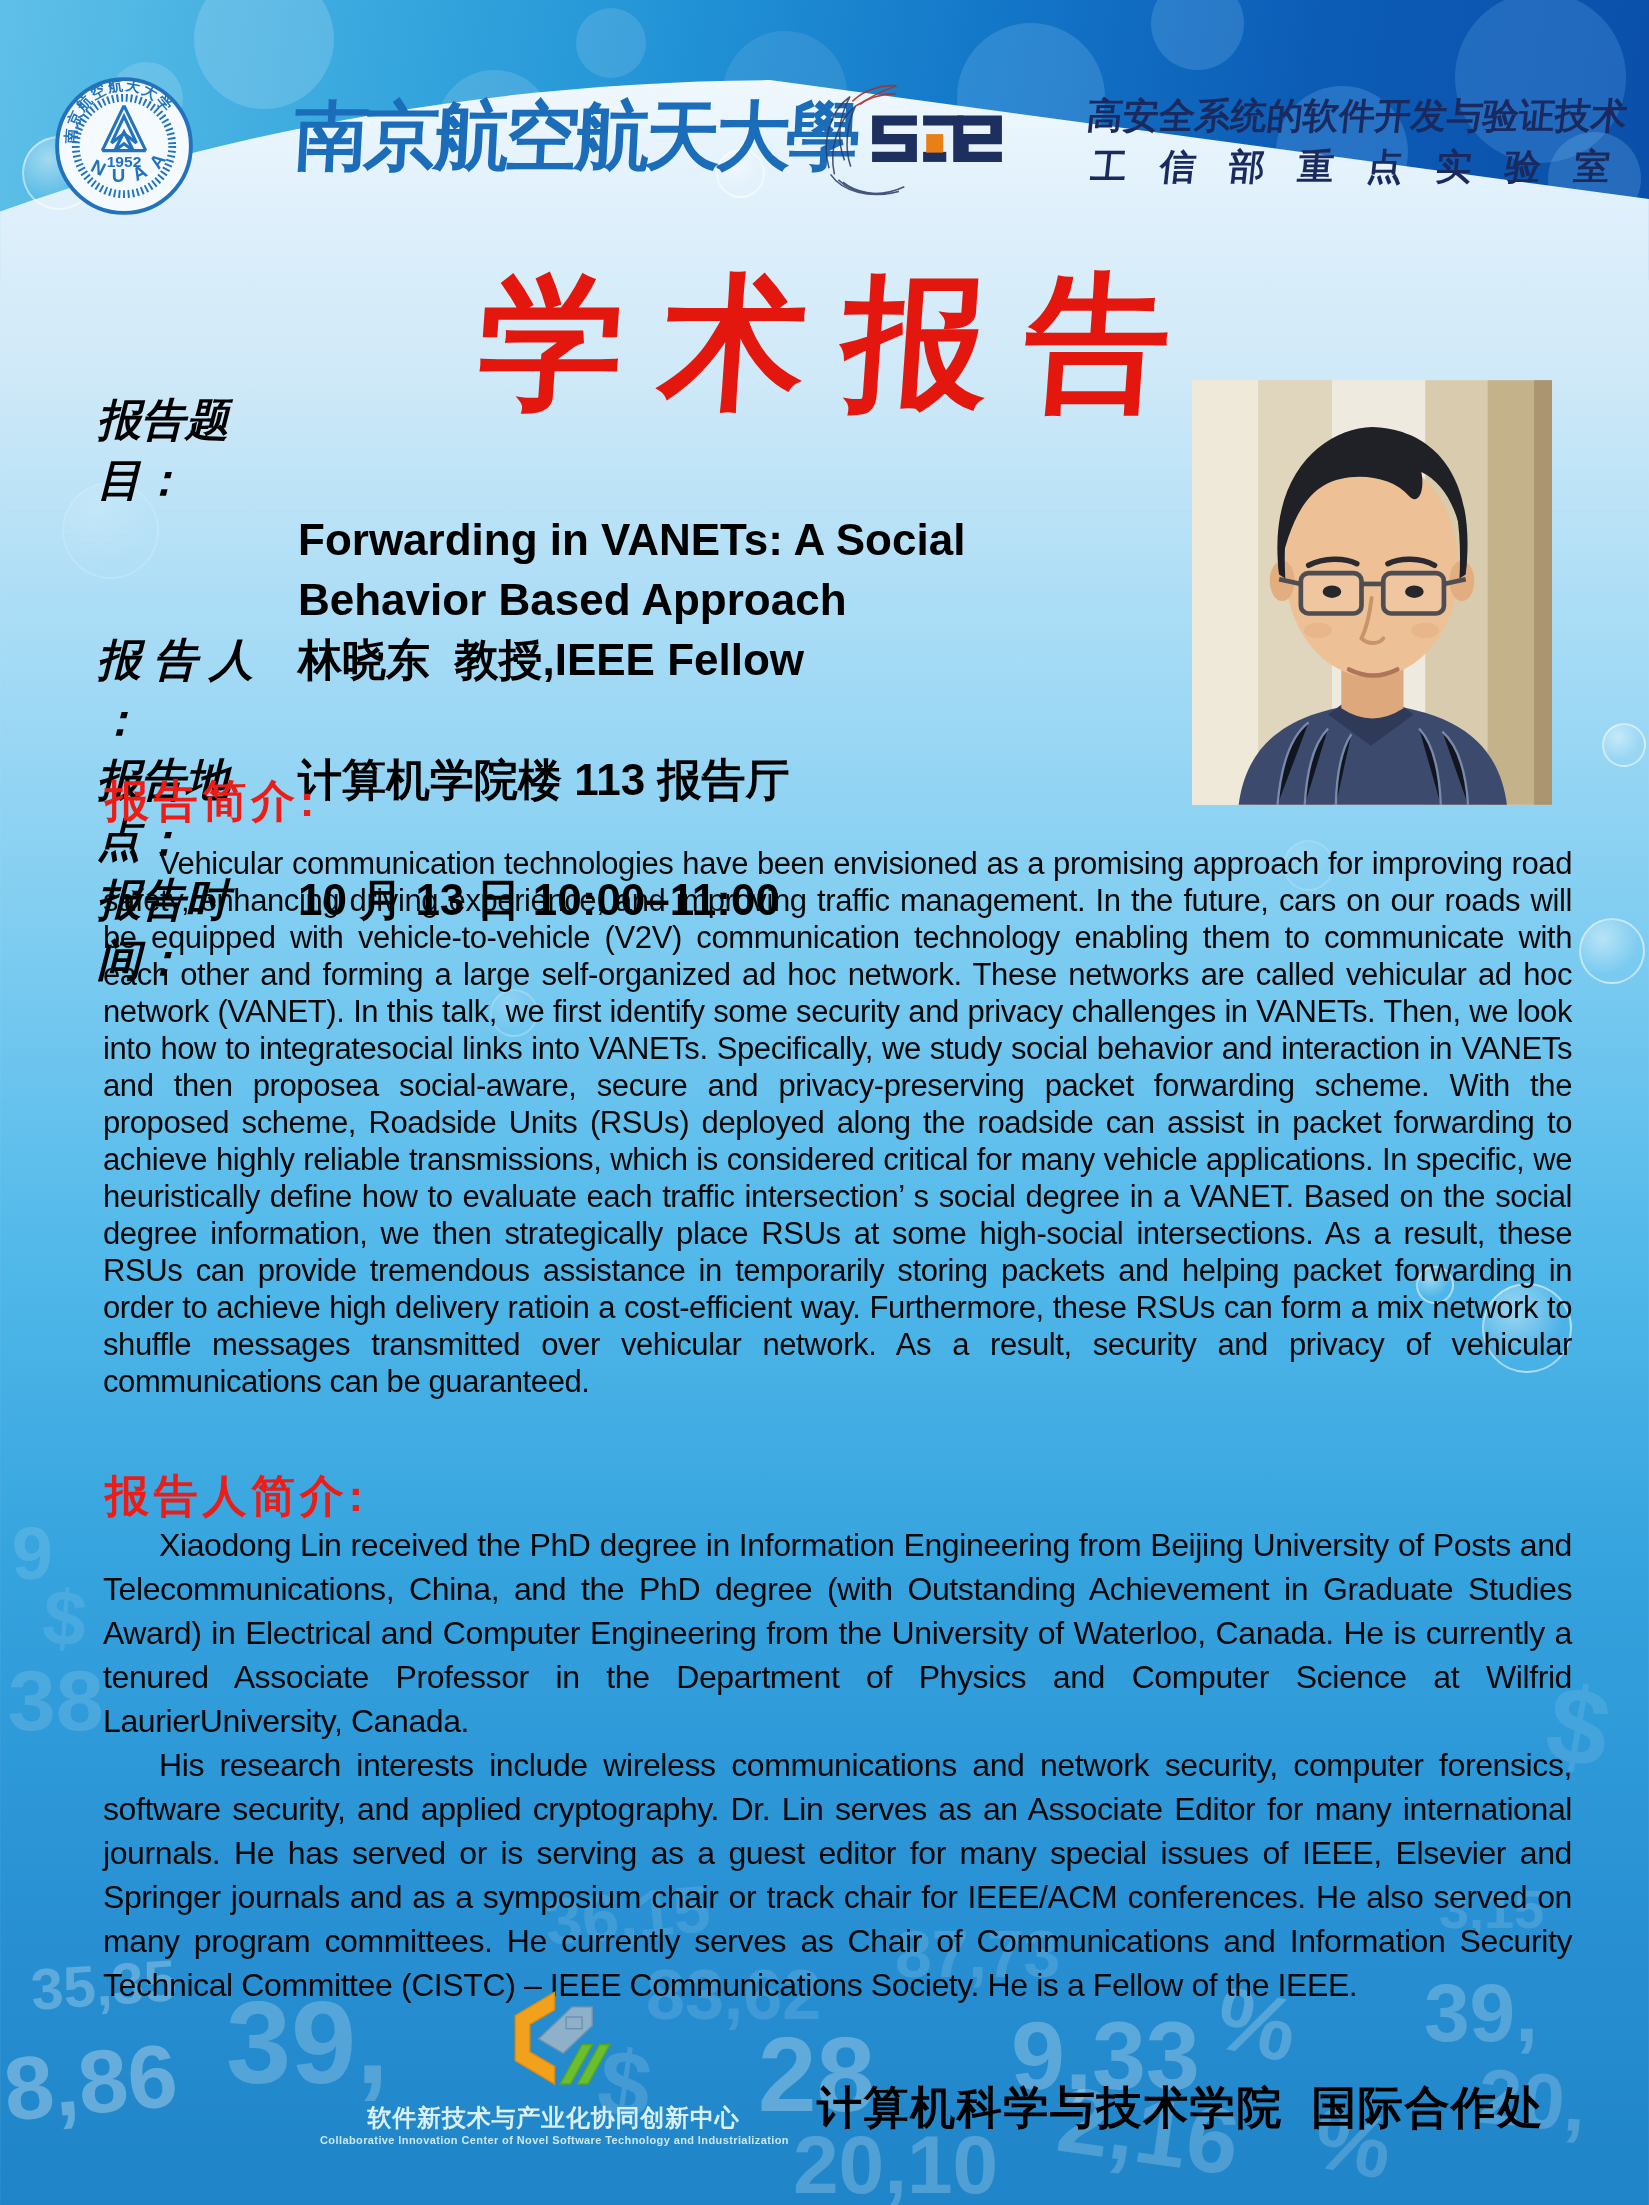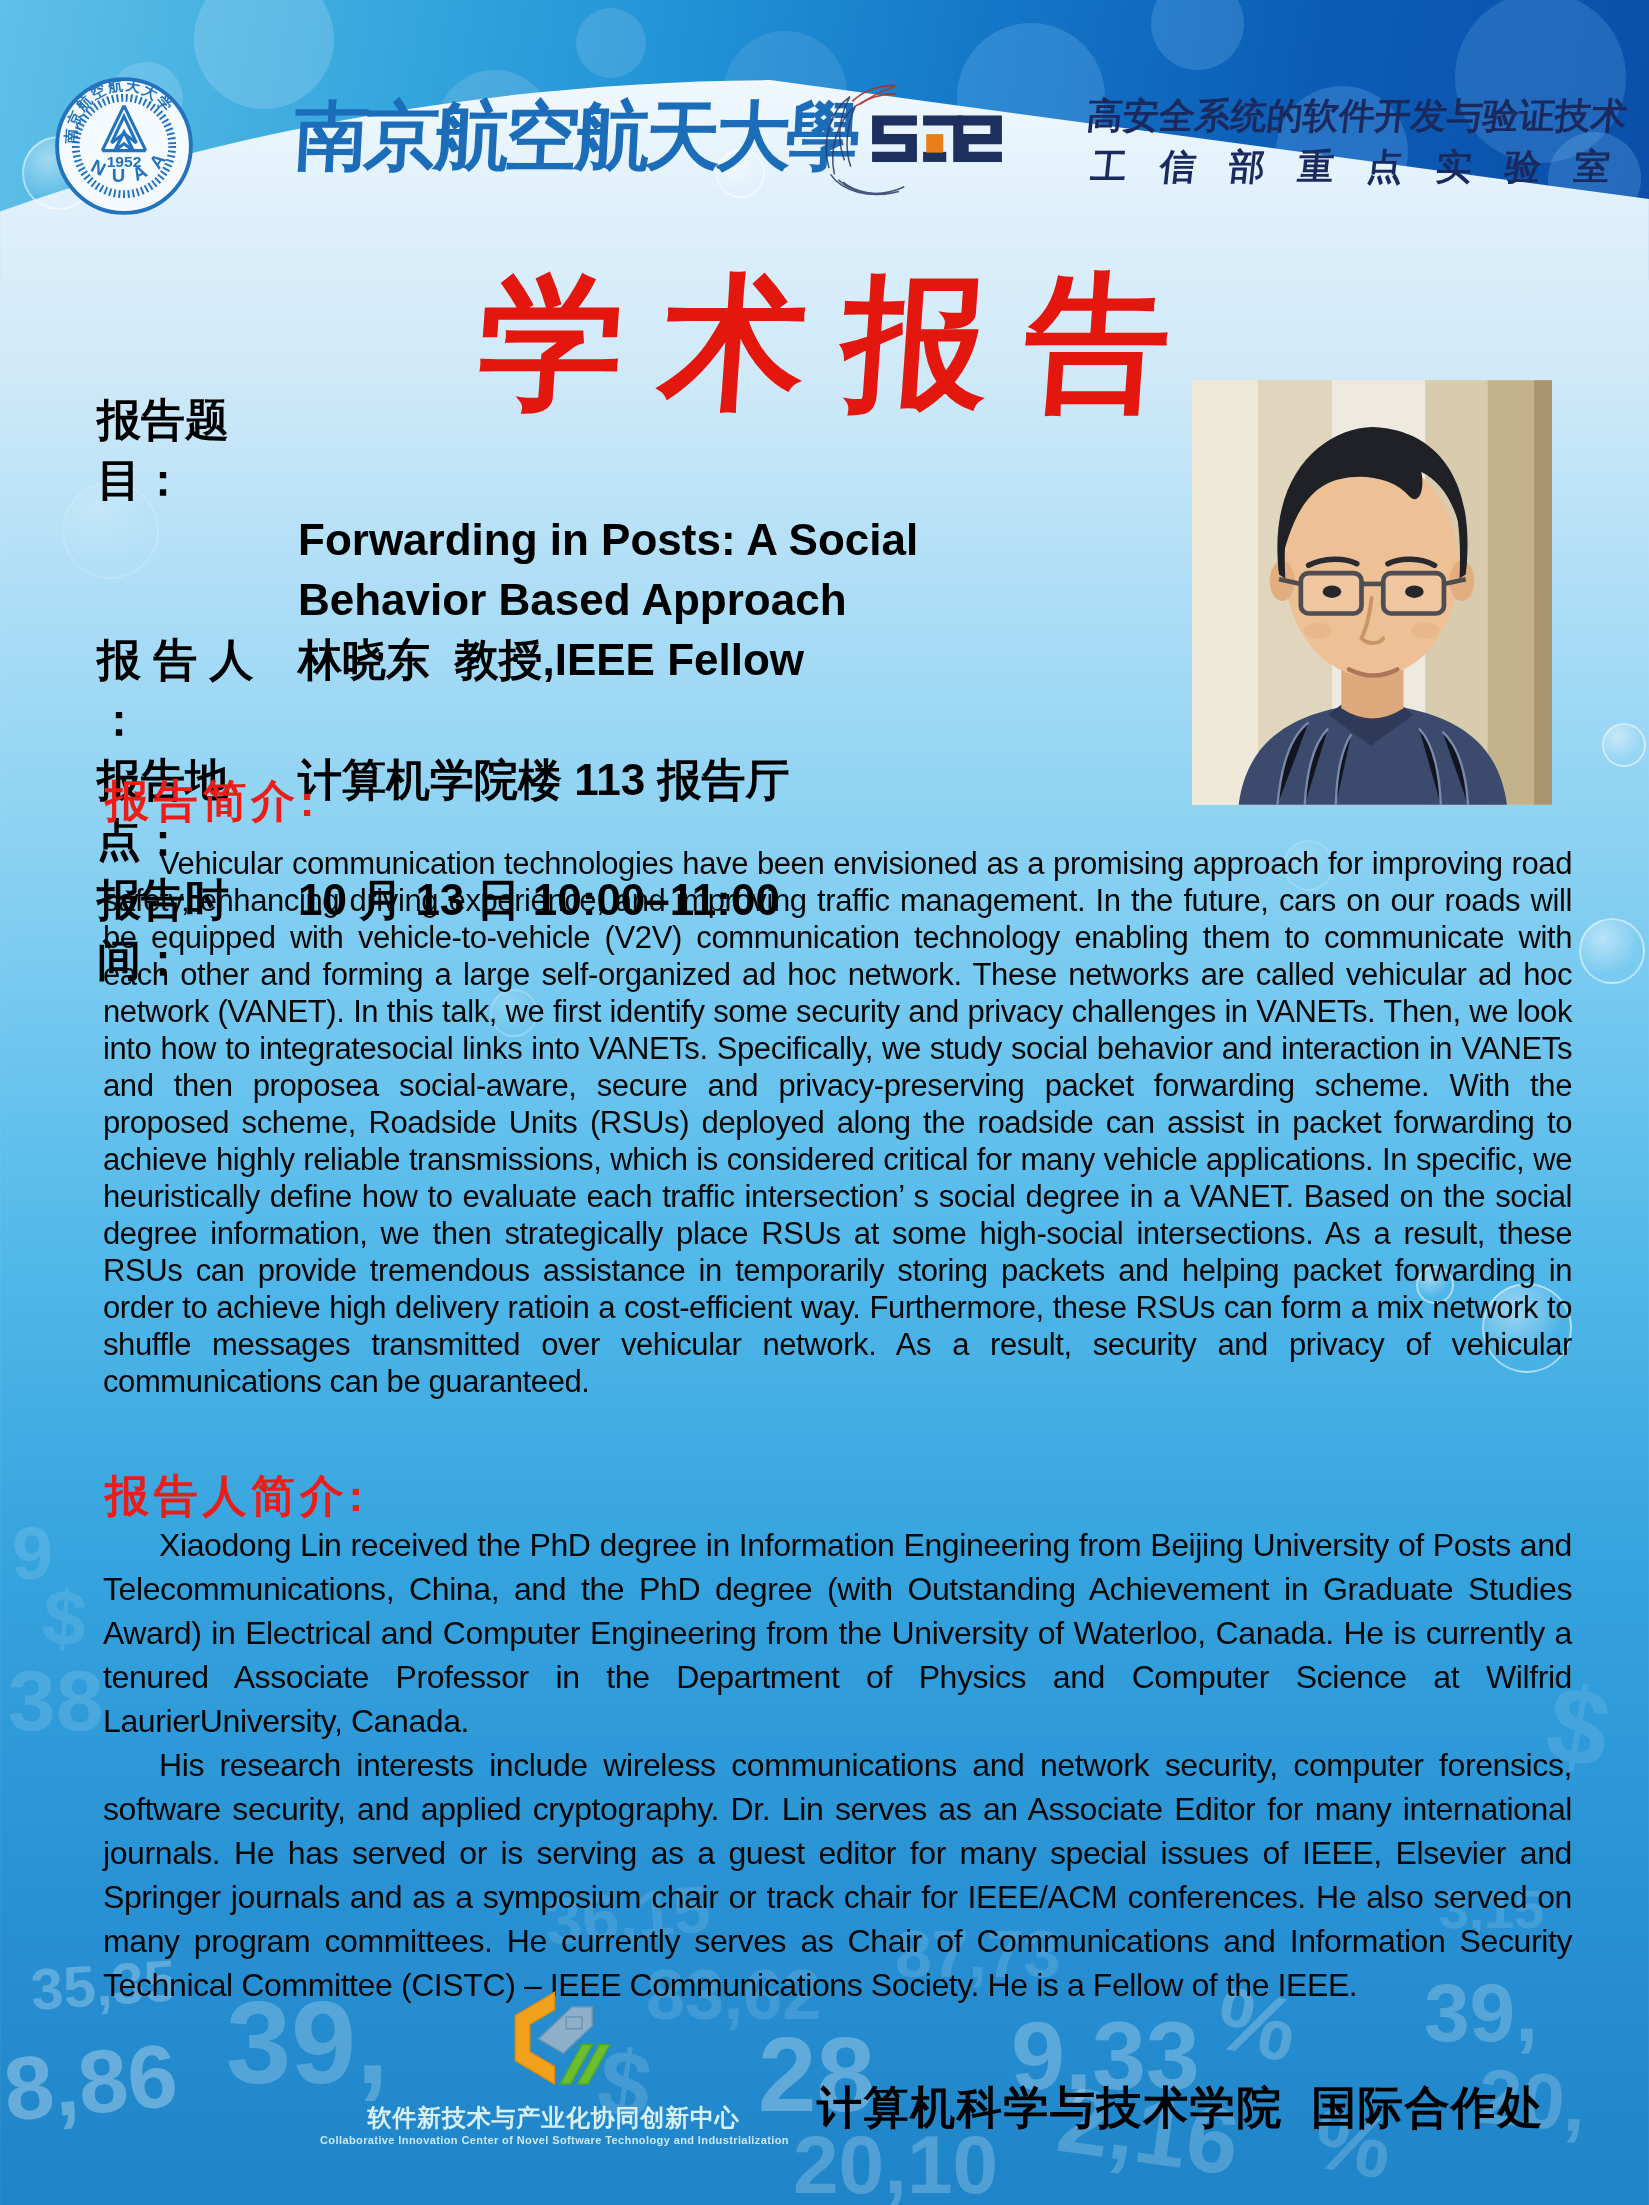--- a/index.html
+++ b/index.html
@@ -27,21 +27,21 @@
             color:#1a2a5e;white-space:nowrap;transform:skewX(-6deg);}
   .labline2{position:absolute;left:1091px;top:143px;font-size:36px;font-weight:700;color:#1a2a5e;
             letter-spacing:33px;white-space:nowrap;transform:skewX(-6deg);}
   
   .maintitle{position:absolute;left:0;top:247px;width:1649px;text-align:center;font-size:145px;
              font-weight:900;color:#e4170e;letter-spacing:37px;text-indent:37px;
              transform:skewX(-4deg);white-space:nowrap;}
   
   .info{position:absolute;left:97px;top:390px;width:1089px;color:#000;}
   .inforow{display:flex;line-height:60px;font-size:44px;font-weight:700;}
-  .inforow .lbl{flex:0 0 201px;white-space:pre-wrap;}
+  .inforow .lbl{flex:0 0 201px;white-space:pre-wrap;font-style:italic;}
   .inforow .val{white-space:pre-wrap;}
   .cont{padding-left:201px;}
   
   .photo{position:absolute;left:1192px;top:380px;width:360px;height:425px;}
   
   .redhead{position:absolute;color:#ee1c16;font-size:44px;font-weight:800;letter-spacing:4.7px;white-space:nowrap;}
   #abstract-heading{left:105px;top:772px;}
   #bio-heading{left:105px;top:1467px;}
   
   .abstract-body{position:absolute;left:103px;top:845px;width:1469px;font-size:31px;line-height:37px;
@@ -178,21 +178,21 @@
   <div class="labline1">高安全系统的软件开发与验证技术</div>
   <div class="labline2">工信部重点实验室</div>
 
   <div class="maintitle">学术报告</div>
 
   <div class="info">
     <div class="inforow">
       <span class="lbl">报告题目：</span>
     </div>
     <div class="inforow cont">
-      <span class="val">Forwarding in Posts: A Social</span>
+      <span class="val">Forwarding in VANETs: A Social</span>
     </div>
     <div class="inforow cont">
       <span class="val">Behavior Based Approach</span>
     </div>
     <div class="inforow">
       <span class="lbl">报 告 人 ：</span>
       <span class="val">林晓东  教授,IEEE Fellow</span>
     </div>
     <div class="inforow">
       <span class="lbl">报告地点：</span>

